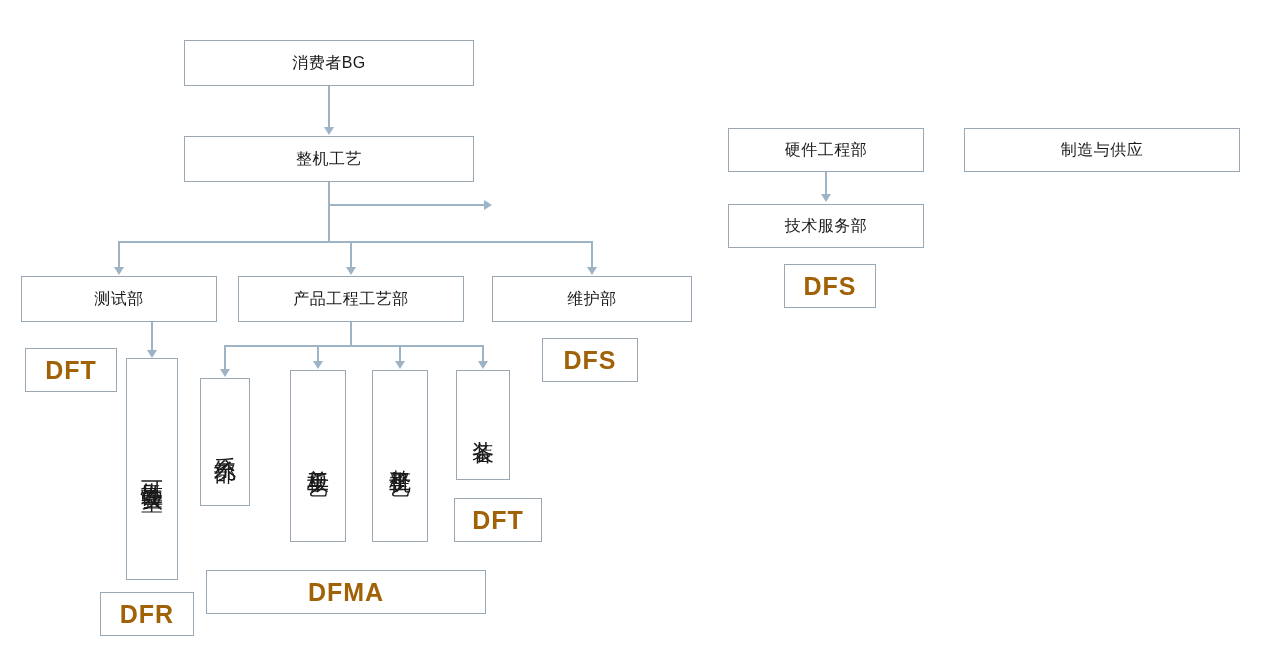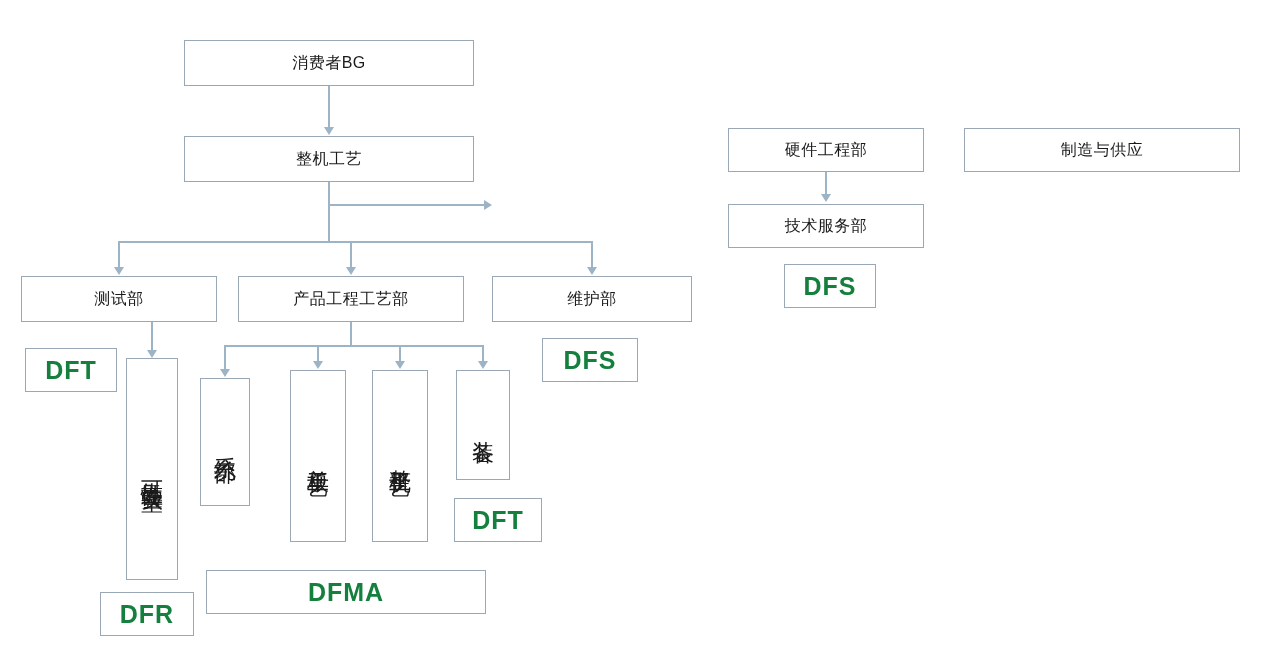--- a/index.html
+++ b/index.html
@@ -25,21 +25,21 @@
     color: #1a1a1a;
     display: flex;
     align-items: center;
     justify-content: center;
     text-align: center;
     font-size: 16px;
     line-height: 1.15;
     letter-spacing: 0.5px;
   }
   .node.red {
-    color: #15803d;
+    color: #a16207;
     font-weight: bold;
     border-color: #9aa7b4;
     font-size: 25px;
     letter-spacing: 1px;
   }
   .node.vertical {
     writing-mode: vertical-rl;
     text-orientation: upright;
     font-size: 22px;
     letter-spacing: 2px;

